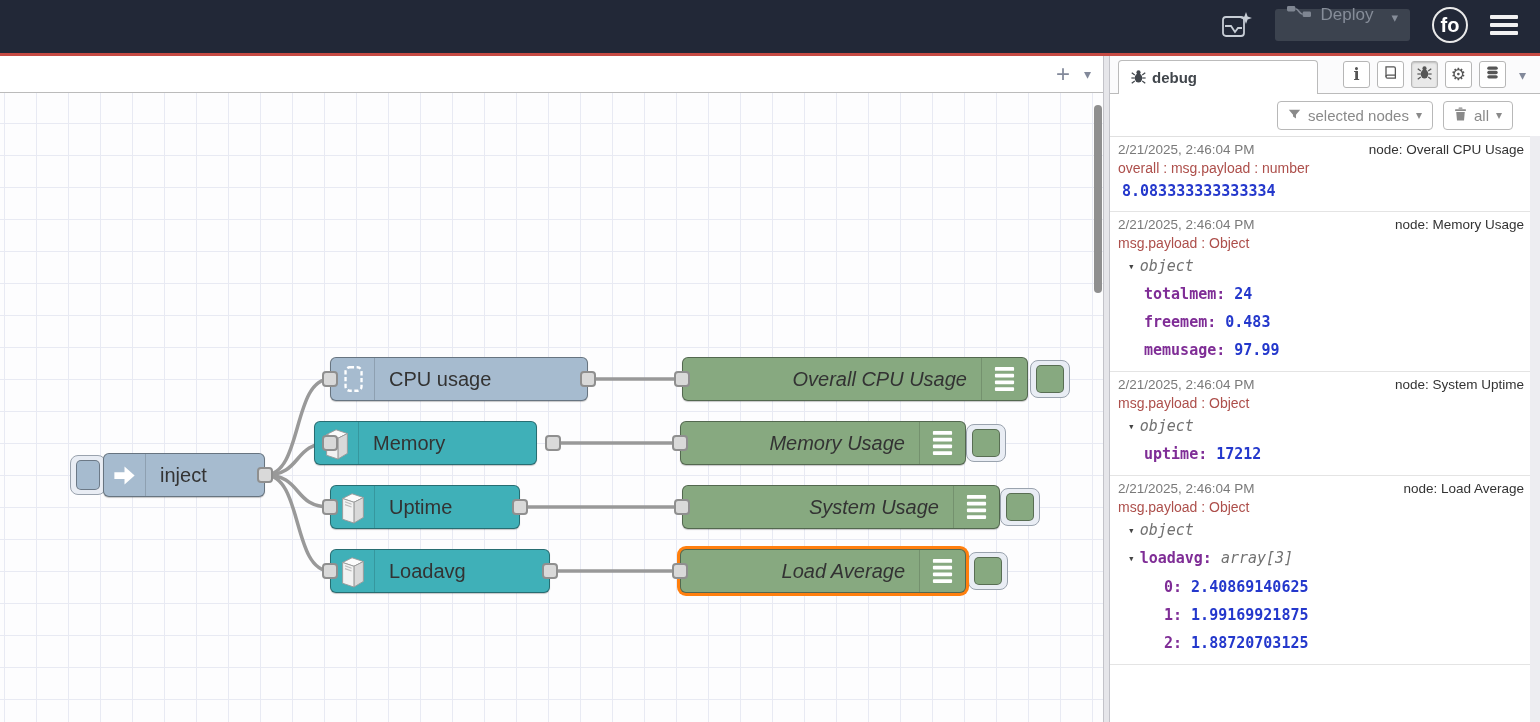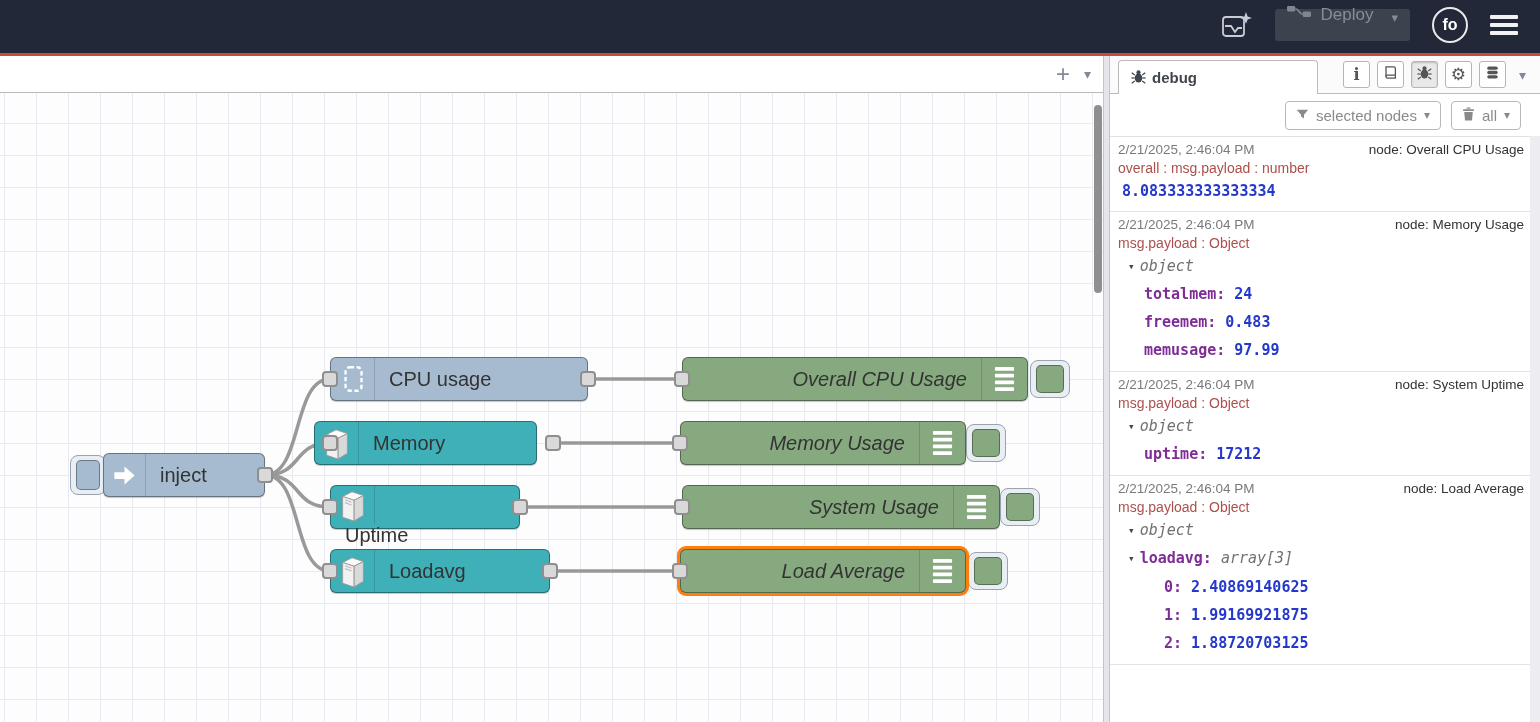--- a/index.html
+++ b/index.html
@@ -7,21 +7,21 @@
     font-family:"Liberation Sans", sans-serif; background:#fff; }
 
   
   .header { height:56px; background:#222837; border-bottom:3px solid #c64a43;
     display:flex; align-items:center; justify-content:flex-end; gap:22px; padding:0 22px 3px 0; }
   .hdr-ai { display:flex; align-items:center; }
   .deploy-btn { height:30px; background:#3c434f; border-radius:3px; display:flex; align-items:flex-end;
     gap:10px; padding:16px 12px; color:#868d99; font-size:17px; cursor:default; }
   .deploy-btn .chev { font-size:13px; margin-left:8px; color:#868d99; }
   .avatar { width:36px; height:36px; border:2px solid #e9e9e9; border-radius:50%; color:#fff;
-    display:flex; align-items:center; justify-content:center; font-size:16px; font-weight:bold; }
+    display:flex; align-items:center; justify-content:center; font-size:20px; font-weight:bold; }
   .hamburger { display:flex; flex-direction:column; gap:4px; cursor:pointer; }
   .hamburger span { width:28px; height:4px; background:#f2f2f2; border-radius:1px; }
 
   
   .main { display:flex; height:666px; }
   .canvas { position:relative; width:1103px; background:#fff; }
   .flow-tabbar { height:37px; background:#fff; border-bottom:1px solid #bbb; display:flex;
     align-items:center; justify-content:flex-end; gap:14px; padding-right:12px; }
   .tabbar-btn { color:#82899a; font-size:24px; line-height:24px; cursor:pointer; }
   .tabbar-btn.small { font-size:14px; }
@@ -66,21 +66,21 @@
     border:1px solid #bbb; border-bottom:none; border-radius:4px 4px 0 0; z-index:2;
     display:flex; align-items:center; gap:6px; padding-left:12px;
     font-size:15px; font-weight:bold; color:#41464c; cursor:pointer; }
   .sb-iconbtn { width:27px; height:27px; background:#fff; border:1px solid #b6b6b6; border-radius:3px;
     display:flex; align-items:center; justify-content:center; color:#555; cursor:pointer; }
   .sb-iconbtn.active { background:#e9e9e9; box-shadow:inset 0 1px 2px rgba(0,0,0,0.2); }
   .sb-iconbtn .serif-i { font-family:"DejaVu Serif", serif; font-weight:bold; font-size:16px; }
   .sb-chevron { color:#82899a; font-size:14px; margin-left:6px; cursor:pointer; }
   .gear-glyph { font-size:17px; line-height:1; }
 
-  .sb-toolbar { height:42px; display:flex; align-items:center; justify-content:flex-end; gap:10px; padding-right:19px; }
+  .sb-toolbar { height:42px; display:flex; align-items:center; justify-content:flex-end; gap:10px; padding-right:27px; }
   .pill-btn { height:29px; border:1px solid #b8b8b8; border-radius:4px; background:#fff; color:#8a8a8a;
     font-size:15px; display:flex; align-items:center; gap:7px; padding:0 10px; cursor:pointer; }
   .pill-btn .chev { font-size:12px; }
 
   .sb-messages { position:absolute; top:80px; left:0; right:10px; bottom:0; border-top:1px solid #e0e0e0;
     overflow:hidden; }
   .sb-track { position:absolute; top:80px; right:0; bottom:0; width:10px; background:#ededf1; }
   .dmsg { padding:3px 6px 7px 8px; border-bottom:1px solid #e4e4e4; }
   .dmsg-meta { display:flex; justify-content:space-between; font-size:13.5px; line-height:19px; }
   .dmsg-meta .ts { color:#7a7a7a; }
@@ -184,21 +184,21 @@
               <polygon points="19,15 29,10 29,31 19,37" fill="#d9d9d9"></polygon>
               <polygon points="7,11 19,15 19,37 7,33" fill="#f2f2f2"></polygon>
             </g>
             <line x1="9.5" y1="14.5" x2="16.5" y2="17" stroke="#bbb" stroke-width="1.2"></line>
             <line x1="9.5" y1="17.5" x2="16.5" y2="20" stroke="#bbb" stroke-width="1.2"></line>
           </svg>
         </div>
         <div class="lbl">Memory</div>
       </div>
 
-      <div class="node teal" style="left:330px; top:392px; width:190px;flex-direction:column;">
+      <div class="node teal" style="left:330px; top:392px; width:190px;">
         <div class="iconbox">
           <svg viewBox="0 0 36 40" width="34" height="38">
             <g stroke="#9a9a9a" stroke-width="1">
               <polygon points="7,11 17,6 29,10 19,15" fill="#fbfbfb"></polygon>
               <polygon points="19,15 29,10 29,31 19,37" fill="#d9d9d9"></polygon>
               <polygon points="7,11 19,15 19,37 7,33" fill="#f2f2f2"></polygon>
             </g>
             <line x1="9.5" y1="14.5" x2="16.5" y2="17" stroke="#bbb" stroke-width="1.2"></line>
             <line x1="9.5" y1="17.5" x2="16.5" y2="20" stroke="#bbb" stroke-width="1.2"></line>
           </svg>

